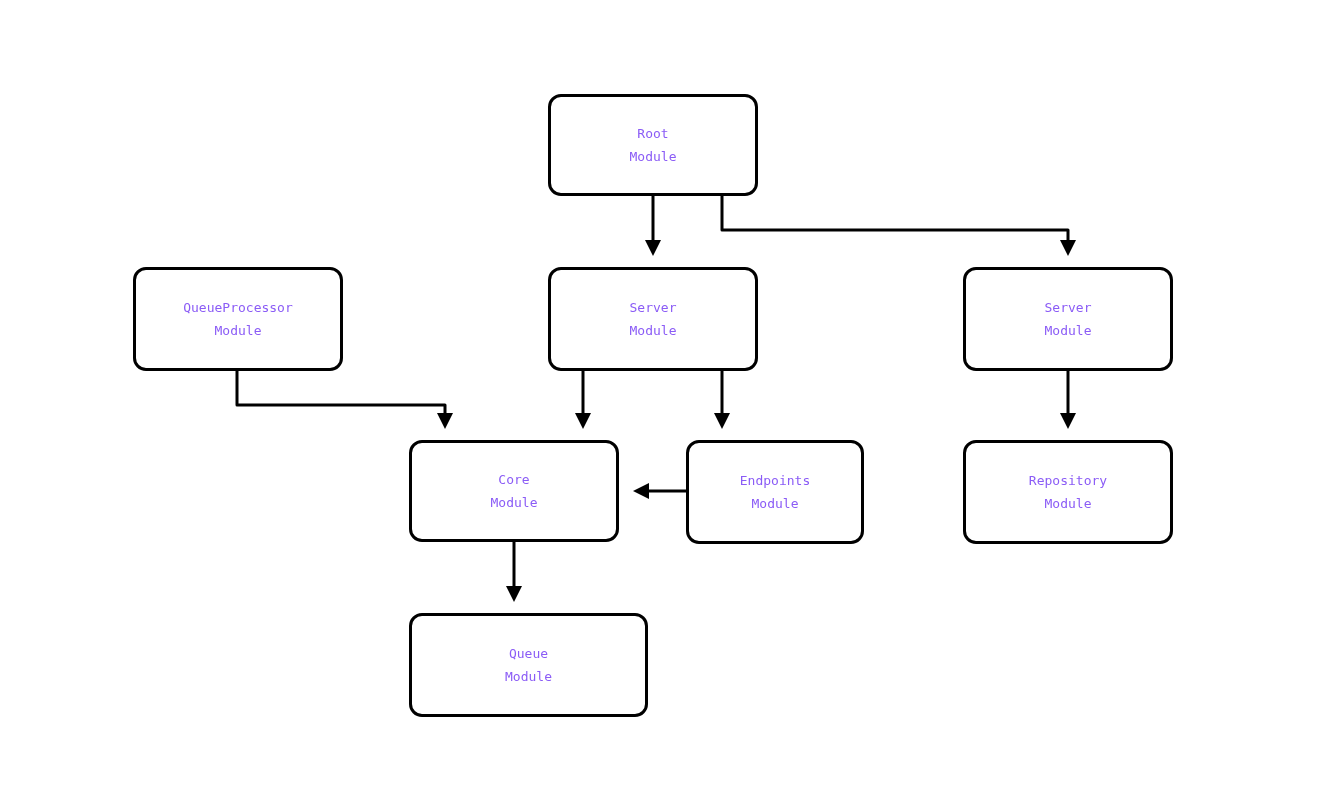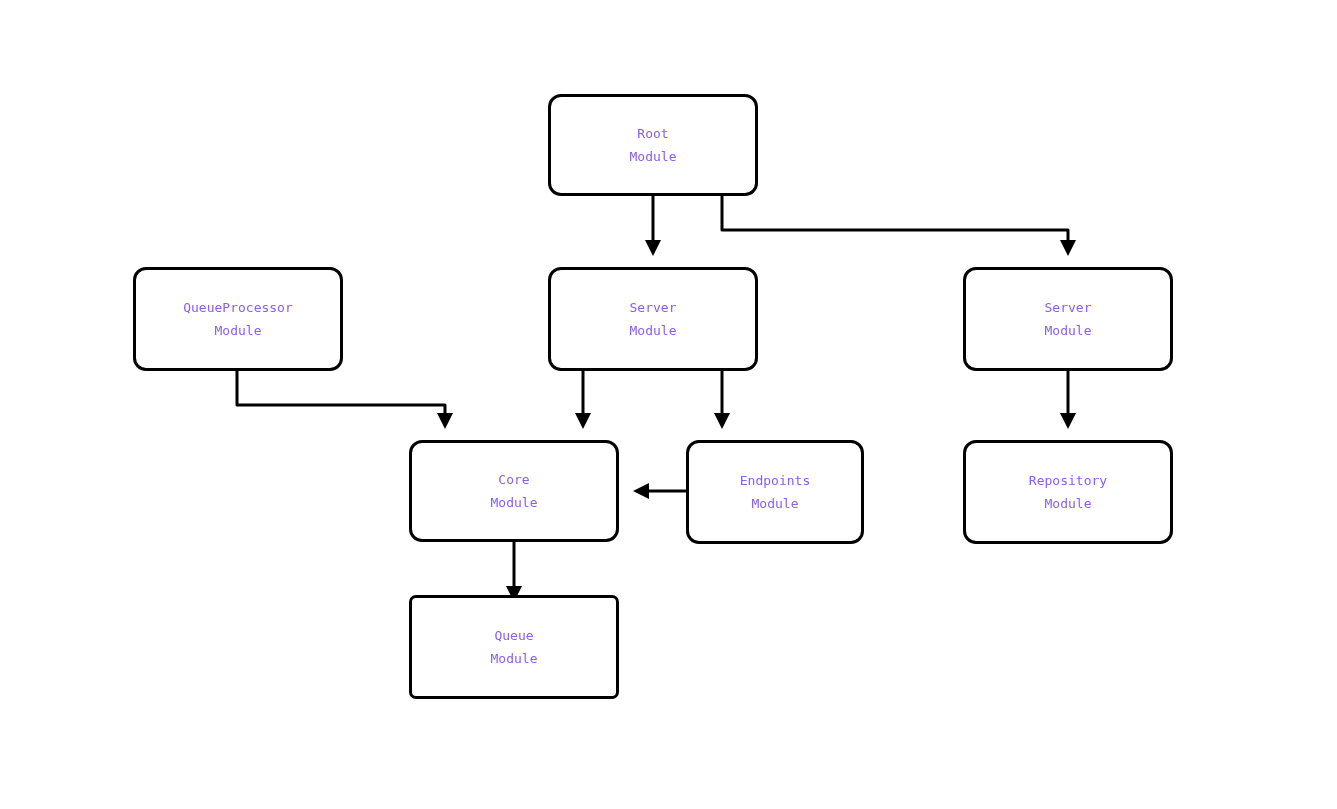--- a/index.html
+++ b/index.html
@@ -100,18 +100,18 @@
   <div class="node" style="left: 686px; top: 440px; width: 178px; height: 104px; border-color: rgb(0, 0, 0);">
     <span class="node-label">Endpoints
 Module</span>
   </div>
 
   <div class="node" style="left: 963px; top: 440px; width: 210px; height: 104px; border-color: rgb(0, 0, 0);">
     <span class="node-label">Repository
 Module</span>
   </div>
 
-  <div class="node" style="left: 409px; top: 595px; width: 210px; height: 104px; border-color: rgb(0, 0, 0); border-radius: 7px;">
+  <div class="node" style="left: 409px; top: 613px; width: 239px; height: 104px; border-color: rgb(0, 0, 0);">
     <span class="node-label">Queue
 Module</span>
   </div>
 
 </div>
 
 </body></html>

